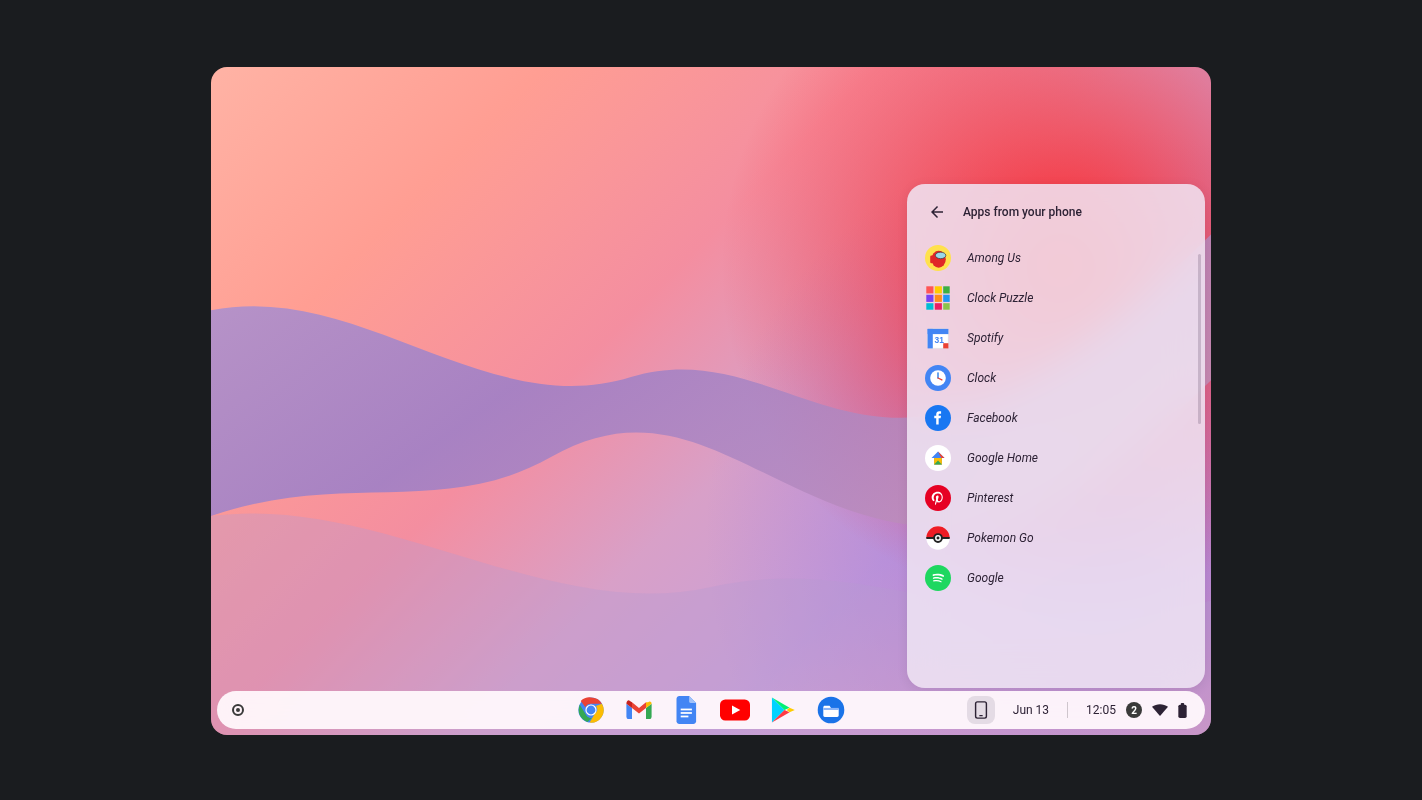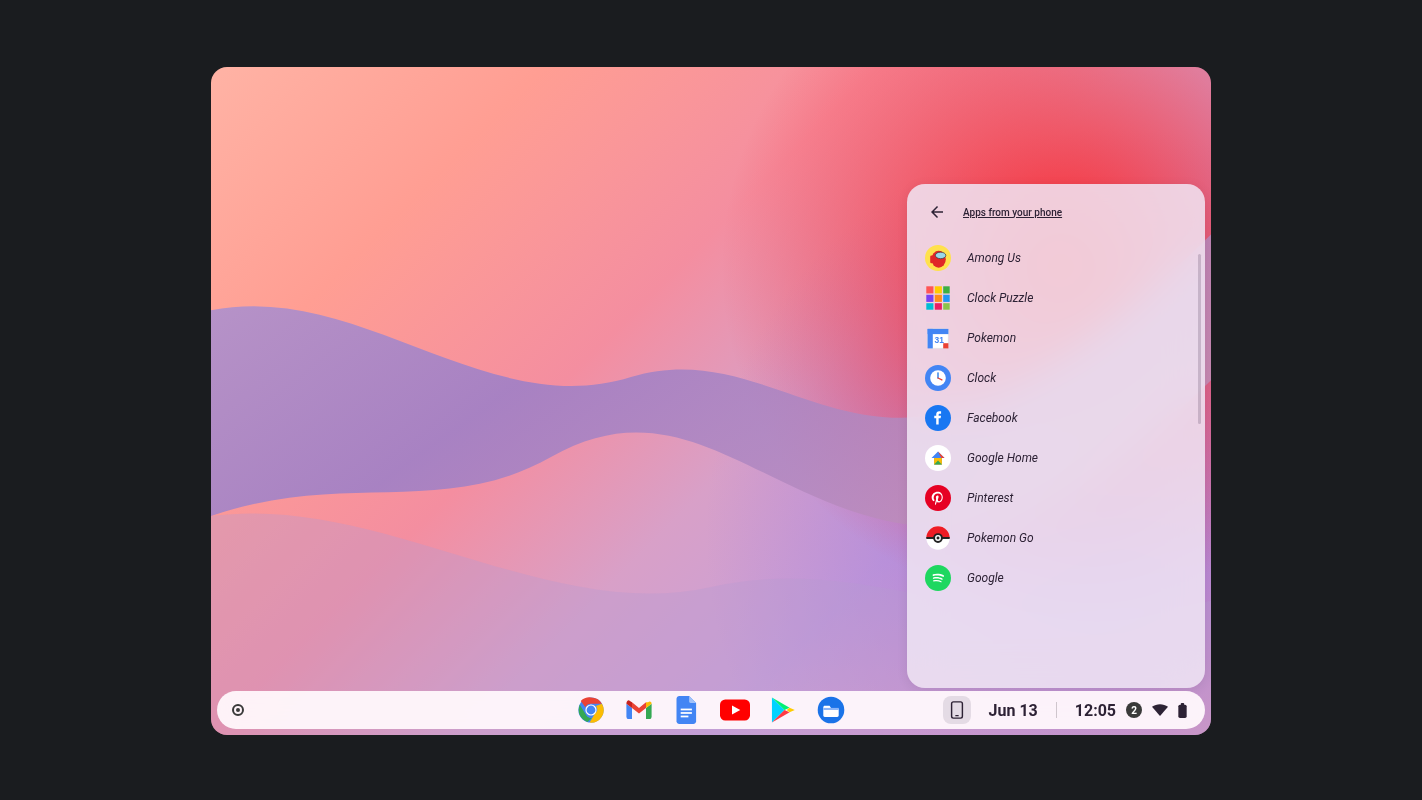--- a/index.html
+++ b/index.html
@@ -35,21 +35,21 @@
   }
   .panel-header {
     display:flex; align-items:center;
     gap:14px;
     padding:16px 18px 10px 18px;
   }
   .back-btn {
     width:24px; height:24px; display:flex; align-items:center; justify-content:center;
     cursor:pointer; color:#2d2235;
   }
-  .panel-title { font-size:10px; font-weight:500; color:#2d2235;text-decoration:underline; }
+  .panel-title { font-size:12px; font-weight:500; color:#2d2235; }
   
   .app-list { padding: 4px 0 0 0; }
   .app-row {
     display:flex; align-items:center;
     gap:16px;
     padding:7px 18px;
     cursor:pointer;
   }
   .app-icon {
     width:26px; height:26px; border-radius:50%;
@@ -99,21 +99,21 @@
   .phone-pill {
     width:28px; height:28px; border-radius:8px;
     background:rgba(60,50,70,0.12);
     display:flex; align-items:center; justify-content:center; cursor:pointer;
   }
   .status-pill {
     height:28px; padding:0 10px; border-radius:14px;
     display:flex; align-items:center; gap:10px;
     cursor:pointer;
   }
-  .status-label { font-size:16px; color:#2d2235; font-weight:700; }
+  .status-label { font-size:12px; color:#2d2235; font-weight:400; }
   .badge {
     width:16px; height:16px; border-radius:50%;
     background:#3a3a3a; color:#fff; font-size:10px; font-weight:700;
     display:flex; align-items:center; justify-content:center;
   }
   .sep { width:1px; height:16px; background:rgba(0,0,0,0.18); }
 
   svg { display:block; }
 </style>
 </head>
@@ -174,21 +174,21 @@
         <div class="app-row">
     <div class="app-icon">
             <svg width="26" height="26" viewBox="0 0 40 40">
               <rect x="4" y="6" width="32" height="30" rx="4" fill="#fff" stroke="#dadce0"></rect>
               <rect x="4" y="6" width="32" height="8" fill="#4285f4"></rect>
               <rect x="4" y="6" width="8" height="30" fill="#4285f4"></rect>
               <rect x="28" y="28" width="8" height="8" fill="#ea4335"></rect>
               <text x="22" y="28" font-size="13" font-weight="700" fill="#4285f4" text-anchor="middle" font-family="Arial">31</text>
             </svg>
           </div>
-    <div class="app-label">Pokemon</div>
+    <div class="app-label">Spotify</div>
         </div>
         <div class="app-row">
     <div class="app-icon">
             <svg width="26" height="26" viewBox="0 0 40 40">
               <circle cx="20" cy="20" r="20" fill="#4285f4"></circle>
               <circle cx="20" cy="20" r="12" fill="#fff"></circle>
               <line x1="20" y1="20" x2="20" y2="12" stroke="#1a73e8" stroke-width="2" stroke-linecap="round"></line>
               <line x1="20" y1="20" x2="26" y2="23" stroke="#ea4335" stroke-width="2" stroke-linecap="round"></line>
             </svg>
           </div>

